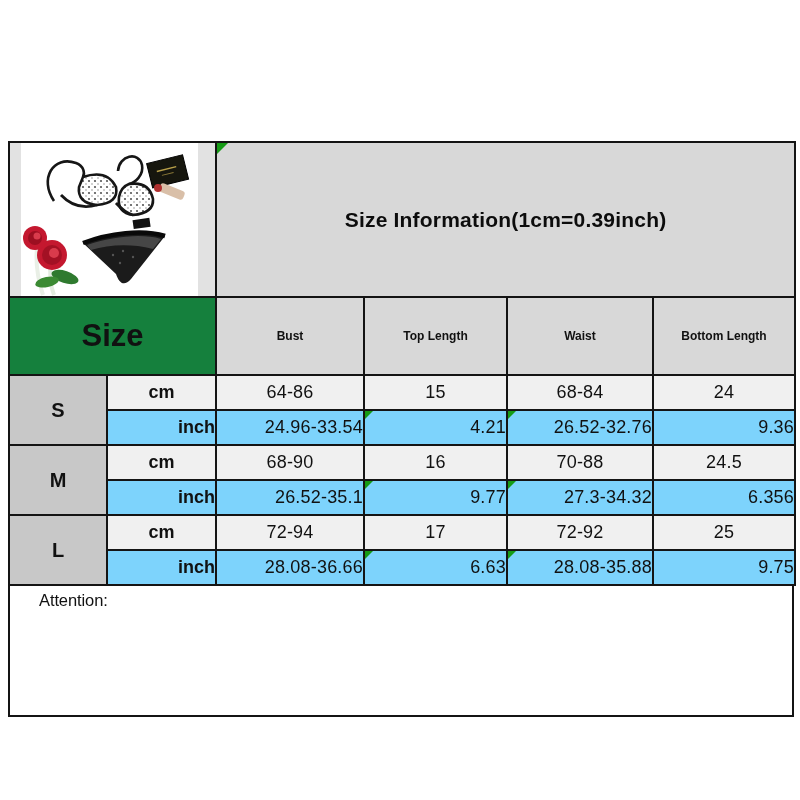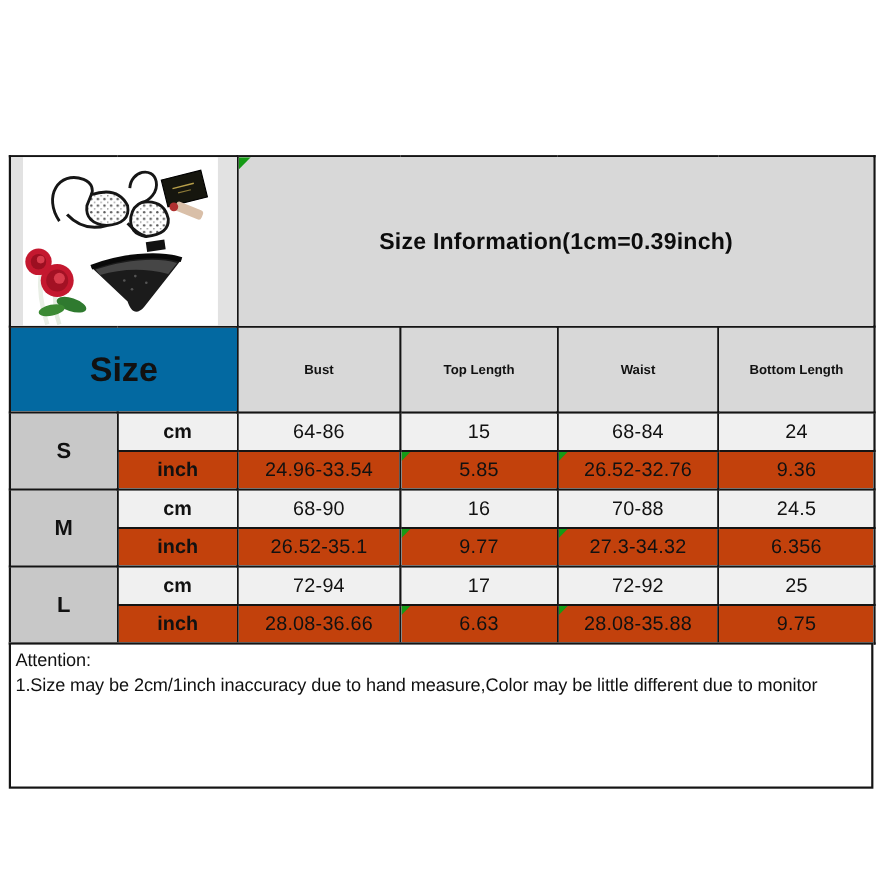--- a/index.html
+++ b/index.html
@@ -14,37 +14,37 @@
   .r1 { height:78px; }
   .rd { height:35px; }
 
   .image-cell { background:#e2e2e2; padding:0; }
   .photo { margin-left:11px; width:177px; height:100%; background:#ffffff; }
   .photo svg { display:block; width:100%; height:100%; }
 
   .title-cell { background:#d8d8d8; }
   .title-text { font-size:21px; font-weight:bold; color:#0c0c0c; letter-spacing:0.2px; }
 
-  .th-size { background:#0369a1; font-size:31px; font-weight:bold; }
+  .th-size { background:#15803d; font-size:31px; font-weight:bold; }
   .th-col  { background:#d8d8d8; font-size:12px; font-weight:bold; }
 
   .size-letter { background:#c8c8c8; font-size:20px; font-weight:bold; }
   .unit { font-size:18px; font-weight:bold; }
   .val  { font-size:18px; font-weight:normal; letter-spacing:0.2px;margin-top:36px; }
   tr.cm-row td { background:#f0f0f0; }
   tr.cm-row td.size-letter { background:#c8c8c8; }
-  tr.inch-row td { background:#c2410c; }
+  tr.inch-row td { background:#7dd3fc;text-align:right; }
 
   .flag { position:absolute; top:0; left:0; width:0; height:0;
           border-top:8px solid #169b16; border-right:8px solid transparent; }
   .flag-lg { border-top-width:11px; border-right-width:11px; }
 
   .notes { margin-top:-2px; border:2px solid #141414; height:133px; background:#fff;
            padding:3px 4px 0 4px; }
-  .notes div { font-size:16.5px; line-height:23px; letter-spacing:-0.1px; white-space:nowrap; }
+  .notes div { font-size:16.5px; line-height:23px; letter-spacing:-0.1px; white-space:nowrap;margin-left:25px; }
 </style>
 </head>
 <body>
 
 <div class="canvas">
   <div class="sheet">
 
     <table class="size-table">
       <colgroup>
         <col style="width:98px">
@@ -125,21 +125,21 @@
         <td rowspan="2" class="size-letter">S</td>
         <td class="unit">cm</td>
         <td class="val">64-86</td>
         <td class="val">15</td>
         <td class="val">68-84</td>
         <td class="val">24</td>
       </tr>
       <tr class="rd inch-row">
         <td class="unit">inch</td>
         <td class="val">24.96-33.54</td>
-        <td class="val"><span class="flag"></span><span>5.85</span></td>
+        <td class="val"><span class="flag"></span><span>4.21</span></td>
         <td class="val"><span class="flag"></span><span>26.52-32.76</span></td>
         <td class="val">9.36</td>
       </tr>
 
       <tr class="rd cm-row">
         <td rowspan="2" class="size-letter">M</td>
         <td class="unit">cm</td>
         <td class="val">68-90</td>
         <td class="val">16</td>
         <td class="val">70-88</td>
@@ -166,17 +166,16 @@
         <td class="val">28.08-36.66</td>
         <td class="val"><span class="flag"></span><span>6.63</span></td>
         <td class="val"><span class="flag"></span><span>28.08-35.88</span></td>
         <td class="val">9.75</td>
       </tr>
     </tbody>
       </table>
 
     <div class="notes">
       <div>Attention:</div>
-      <div>1.Size may be 2cm/1inch inaccuracy due to hand measure,Color may be little different due to monitor</div>
     </div>
 
   </div>
 </div>
 
 </body></html>

